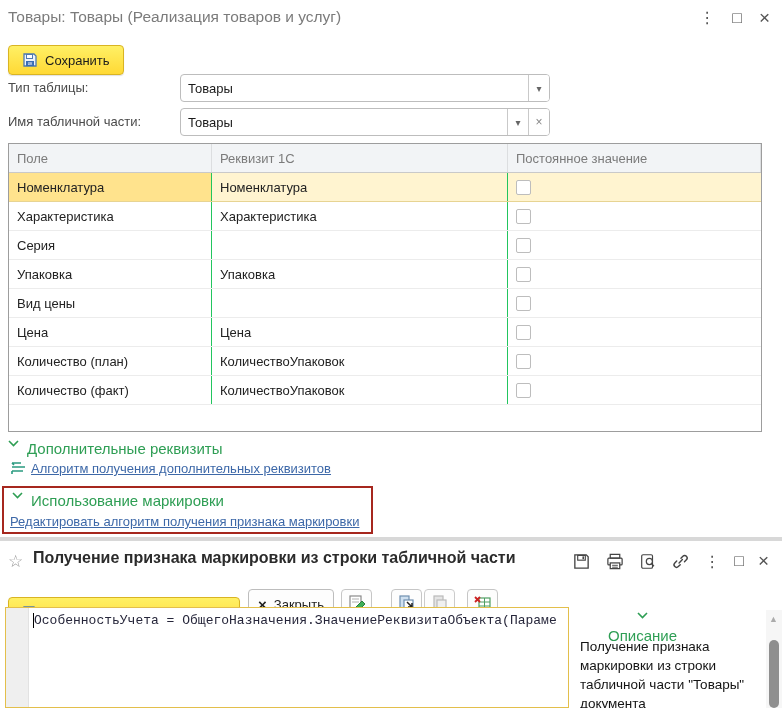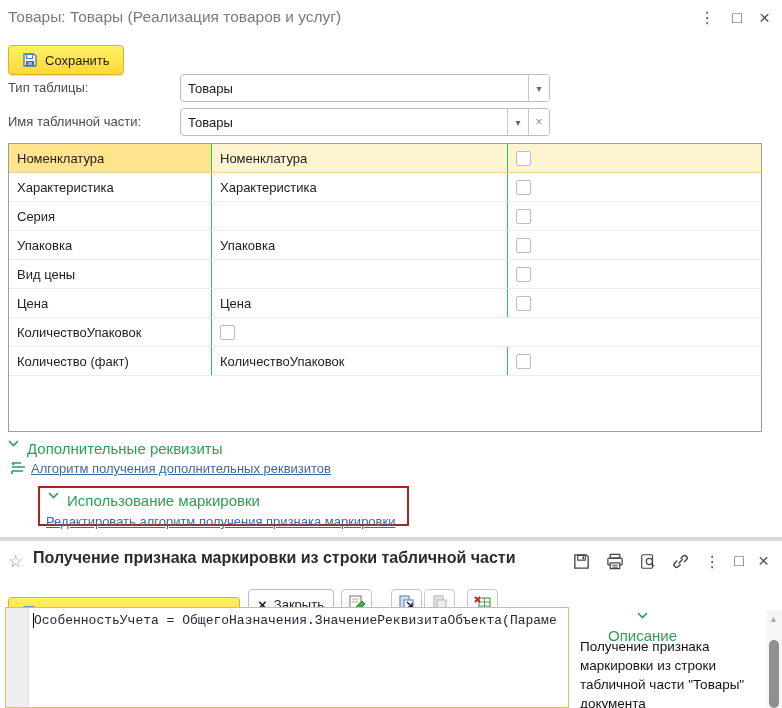--- a/index.html
+++ b/index.html
@@ -29,21 +29,21 @@
   .tcell{display:flex;align-items:center;padding:0 8px;font-size:13px;border-right:1px solid #22c55e;overflow:hidden;white-space:nowrap;}
   .tcell:last-child{border-right:none;}
   .trow.head .tcell{border-right:1px solid #dcdee0;}
   .trow.sel{background:#fff4d0;border-bottom:1px solid #e7d493;}
   .trow.sel .tcell:first-child{background:#ffe38d;}
   .chk{width:13px;height:13px;border:1px solid #bdbdbd;border-radius:2px;background:#fff;}
 
   
   .grp{position:absolute;display:flex;align-items:flex-start;gap:8px;font-size:15px;color:#2e9e54;cursor:default;}
   .link{position:absolute;font-size:13px;color:#3d68a8;text-decoration:underline;cursor:pointer;white-space:nowrap;}
-  #marking-box{position:absolute;left:2px;top:486px;width:371px;height:40px;border:2px solid #a6271e;box-sizing:border-box;margin-left:36px;}
+  #marking-box{position:absolute;left:2px;top:486px;width:371px;height:48px;border:2px solid #a6271e;box-sizing:border-box;}
 
   #win-divider{position:absolute;left:0;top:537px;width:782px;height:4px;background:#d8d8d8;}
 
   
   #b-star{position:absolute;left:8px;top:551px;font-size:17px;color:#9a9a9a;}
   #b-title{position:absolute;left:33px;top:549px;font-size:16px;font-weight:600;color:#2b2b2b;white-space:nowrap;}
   #b-controls{position:absolute;right:13px;top:550px;display:flex;gap:14px;align-items:center;color:#444;}
   #b-controls .gl{font-size:16px;color:#555;}
 
   #finish-btn{left:8px;top:589px;height:30px;font-weight:600;}
@@ -99,20 +99,25 @@
   </div>
 
   <div class="fld-label" style="left:8px;top:114px;">Имя табличной части:</div>
   <div class="combo" style="left:180px;top:108px;width:368px;">
     <div class="val">Товары</div>
     <div class="cbtn">▾</div>
     <div class="cbtn clear">×</div>
   </div>
 
   <div id="grid">
+    <div class="trow head">
+      <div class="tcell">Поле</div>
+      <div class="tcell">Реквизит 1С</div>
+      <div class="tcell">Постоянное значение</div>
+    </div>
     <div class="trow sel">
       <div class="tcell">Номенклатура</div>
       <div class="tcell">Номенклатура</div>
       <div class="tcell">
           <span class="chk"></span>
         </div>
     </div>
     <div class="trow">
       <div class="tcell">Характеристика</div>
       <div class="tcell">Характеристика</div>
@@ -142,20 +147,21 @@
         </div>
     </div>
     <div class="trow">
       <div class="tcell">Цена</div>
       <div class="tcell">Цена</div>
       <div class="tcell">
           <span class="chk"></span>
         </div>
     </div>
     <div class="trow">
+      <div class="tcell">Количество (план)</div>
       <div class="tcell">КоличествоУпаковок</div>
       <div class="tcell">
           <span class="chk"></span>
         </div>
     </div>
     <div class="trow">
       <div class="tcell">Количество (факт)</div>
       <div class="tcell">КоличествоУпаковок</div>
       <div class="tcell">
           <span class="chk"></span>

